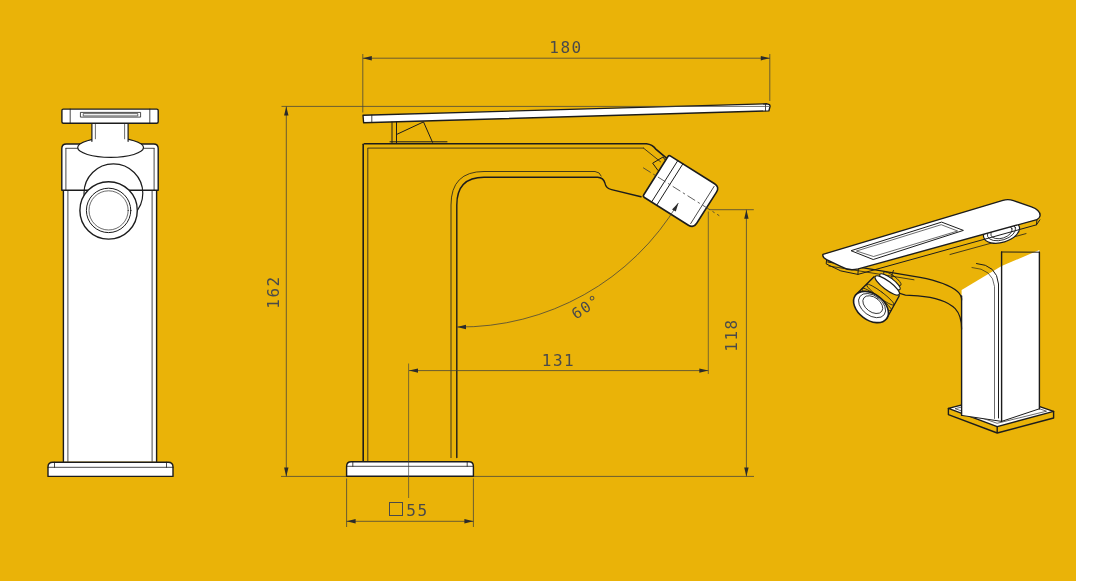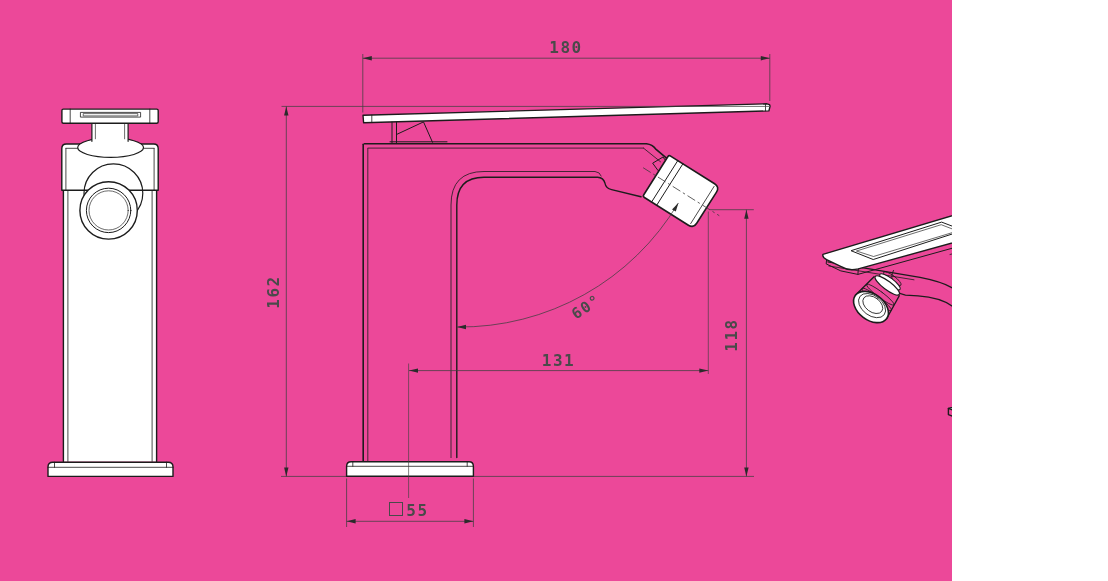--- a/index.html
+++ b/index.html
@@ -1,17 +1,17 @@
 <!DOCTYPE html>
 <html><head>
 <meta charset="utf-8">
 <style>
   html,body{margin:0;padding:0;background:#ffffff;}
-  .canvas{position:relative;width:952px;height:581px;background:#ec4899;overflow:hidden;
-          font-family:"DejaVu Sans Mono", monospace;font-weight:bold;}
+  .canvas{position:relative;width:1076px;height:581px;background:#eab308;overflow:hidden;
+          font-family:"DejaVu Sans Mono", monospace;}
   svg{display:block;}
   .ol{stroke:#1c1c1c;fill:none;stroke-linecap:round;stroke-linejoin:round;}
   .fw{fill:#ffffff;}
   .w16{stroke-width:1.6;} .w14{stroke-width:1.4;} .w12{stroke-width:1.2;}
   .w10{stroke-width:1.0;} .w08{stroke-width:0.8;} .w06{stroke-width:0.65;}
   .dim{stroke:#3f3f3f;stroke-width:0.75;fill:none;}
   .thin{stroke-width:0.65;}
   .ar{fill:#2b2b2b;stroke:none;}
   .cl{stroke:#3a3a3a;stroke-width:0.8;fill:none;stroke-dasharray:9 3 2.5 3;}
   .dtext{font-family:"DejaVu Sans Mono", monospace;font-size:16px;fill:#4a4a4a;

